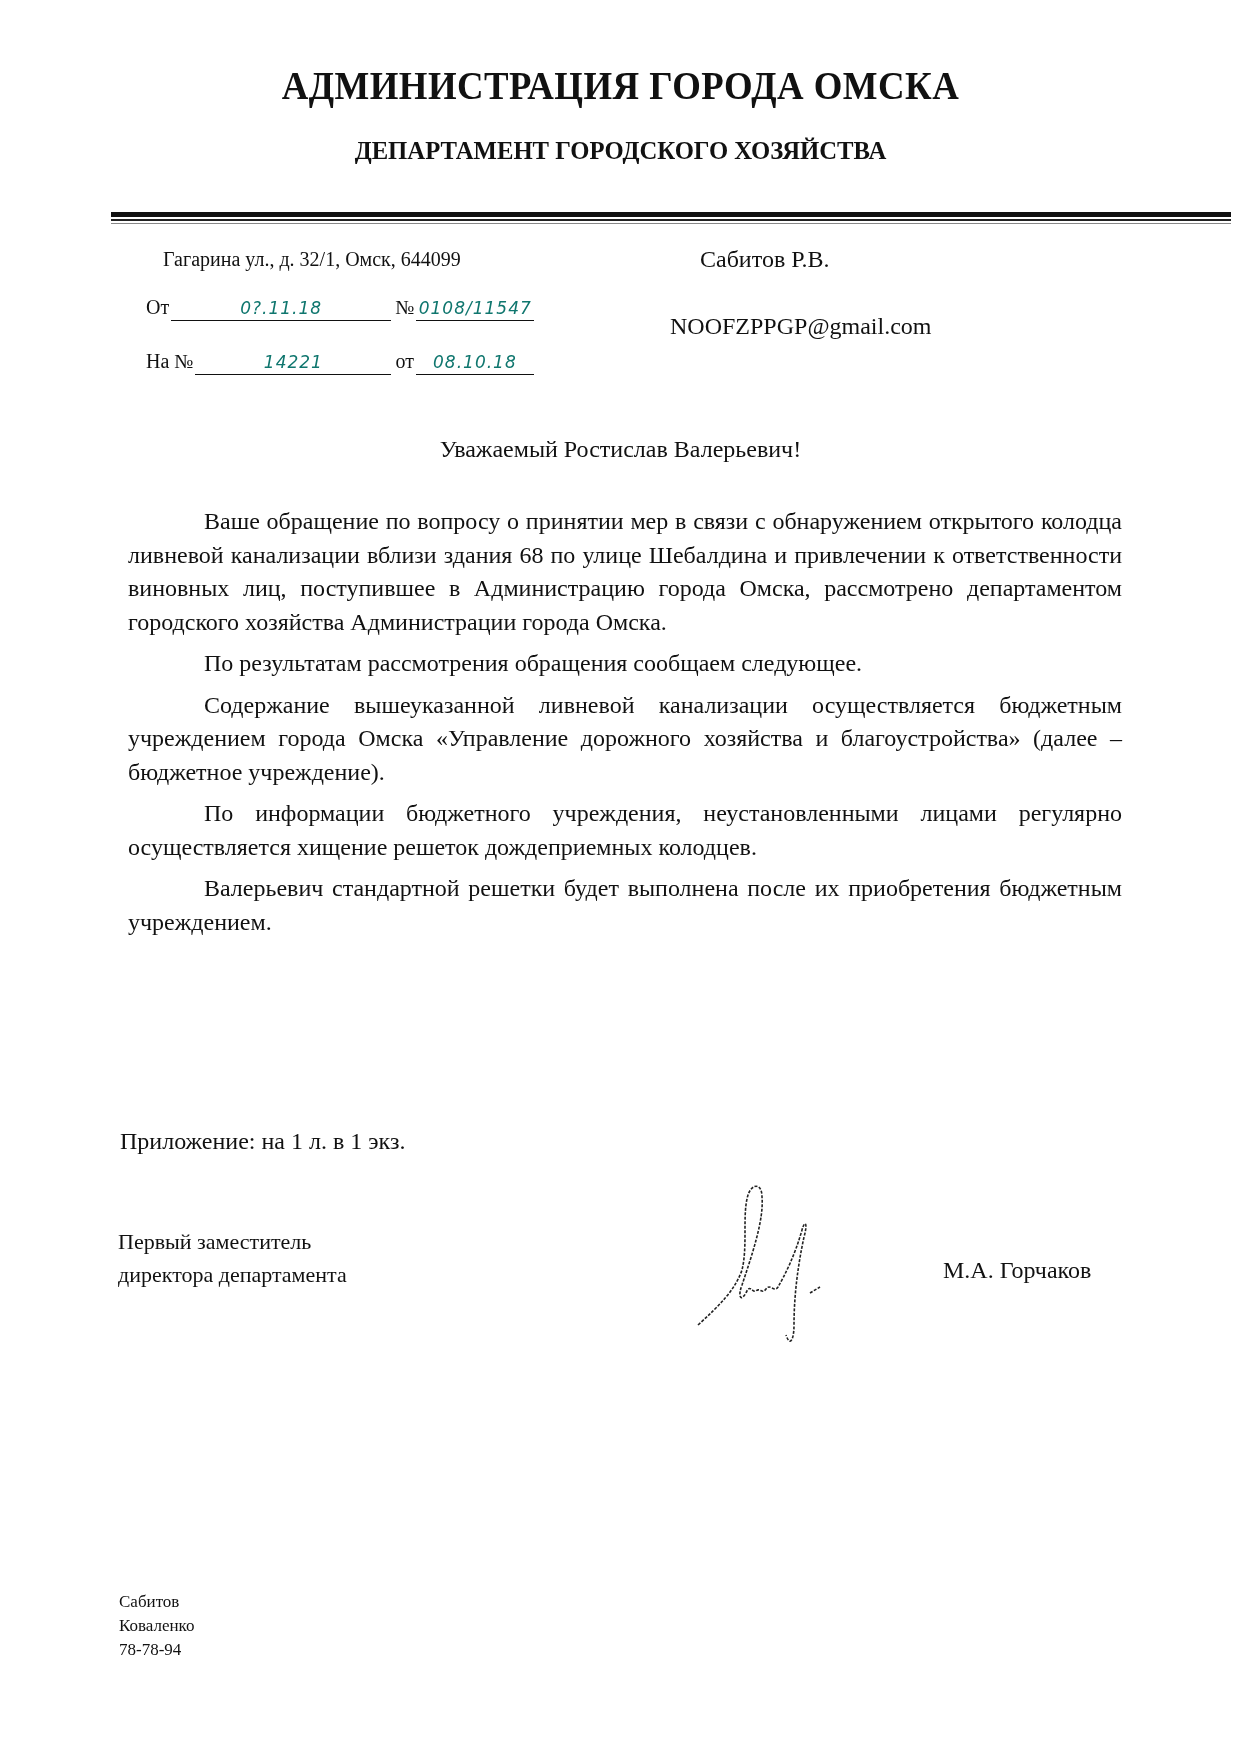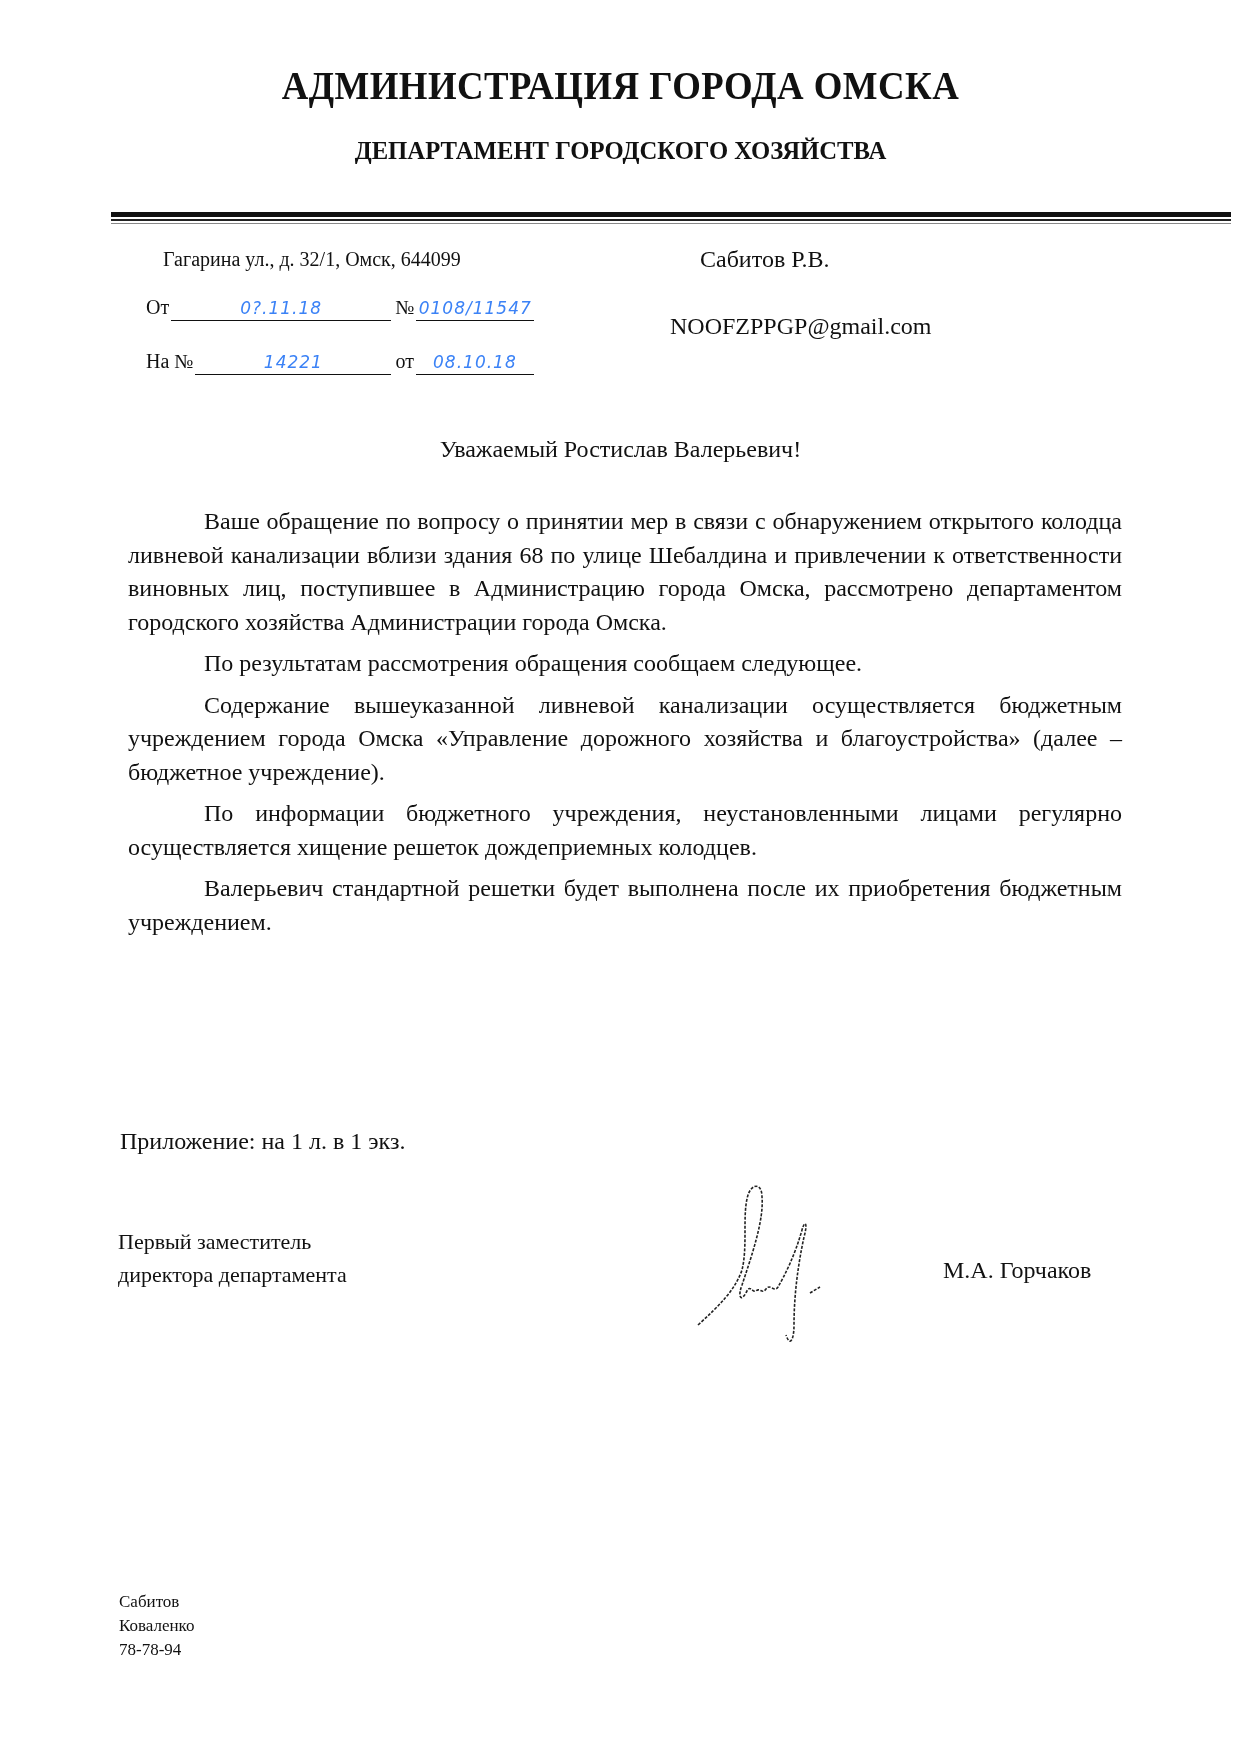--- a/index.html
+++ b/index.html
@@ -21,21 +21,21 @@
     .rule-thick { left: 111px; width: 1120px; top: 212px; height: 5px; background: #111; }
     .rule-thin { left: 111px; width: 1120px; top: 219px; height: 2px; background: #222; }
     .rule-bottom { left: 111px; width: 1120px; top: 223px; height: 1px; background: #888; }
 
     .address { left: 163px; top: 248px; font-size: 20px; }
     .field-row { font-size: 20px; display: flex; align-items: flex-start; }
     .field-label { margin-right: 2px; }
     .field-line {
       display: inline-block; border-bottom: 1.5px solid #111; height: 24px;
       text-align: center; font-family: "DejaVu Sans", sans-serif;
-      font-style: italic; font-size: 17px; color: #3b82f6; letter-spacing: 1px;
+      font-style: italic; font-size: 17px; color: #0f766e; letter-spacing: 1px;
       line-height: 24px;
     }
     .row-from { left: 146px; top: 296px; }
     .row-to { left: 146px; top: 350px; }
 
     .recipient { left: 700px; top: 246px; font-size: 24px; }
     .email { left: 670px; top: 313px; font-size: 24px; }
 
     .greeting { left: 0; width: 1241px; top: 436px; text-align: center; font-size: 24px; }
 

